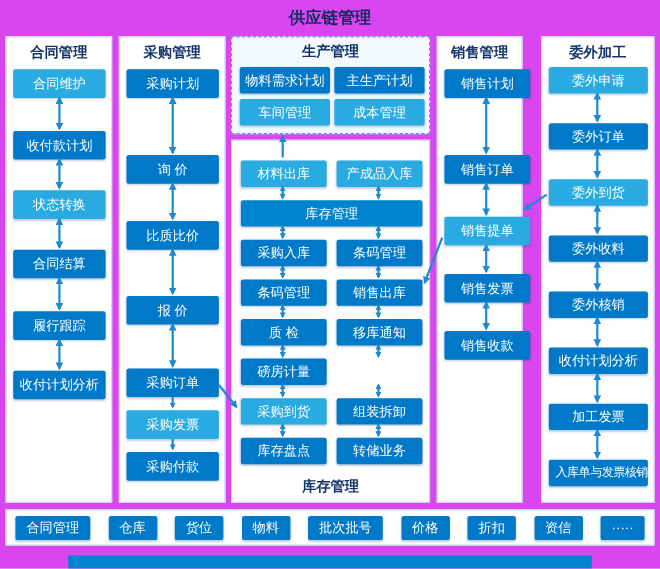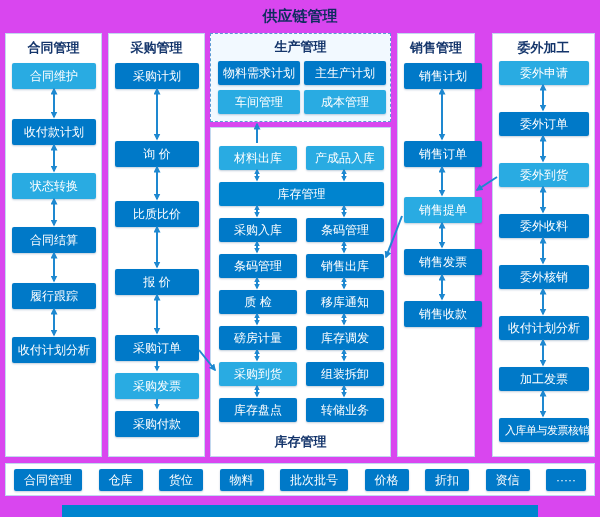--- a/index.html
+++ b/index.html
@@ -72,21 +72,20 @@
     <div class="btn light colL" style="top:18px">材料出库</div>
     <div class="btn light colR" style="top:18px">产成品入库</div>
     <div class="btn bar wide" style="top:54px">库存管理</div>
     <div class="btn dark colL" style="top:90px">采购入库</div>
     <div class="btn dark colR" style="top:90px">条码管理</div>
     <div class="btn dark colL" style="top:126px">条码管理</div>
     <div class="btn dark colR" style="top:126px">销售出库</div>
     <div class="btn dark colL" style="top:162px">质 检</div>
     <div class="btn dark colR" style="top:162px">移库通知</div>
     <div class="btn dark colL" style="top:198px">磅房计量</div>
-    <div class="btn dark colR" style="top:198px">库存调发</div>
     <div class="btn light colL" style="top:234px">采购到货</div>
     <div class="btn dark colR" style="top:234px">组装拆卸</div>
     <div class="btn dark colL" style="top:270px">库存盘点</div>
     <div class="btn dark colR" style="top:270px">转储业务</div>
     <div class="inv-label">库存管理</div>
   </div>
 
   <div class="panel p-sales" style="left:397px;top:33px;width:78px;height:424px;">
     <div class="panel-h">销售管理</div>
     <div class="btn dark" style="top:29px">销售计划</div>

